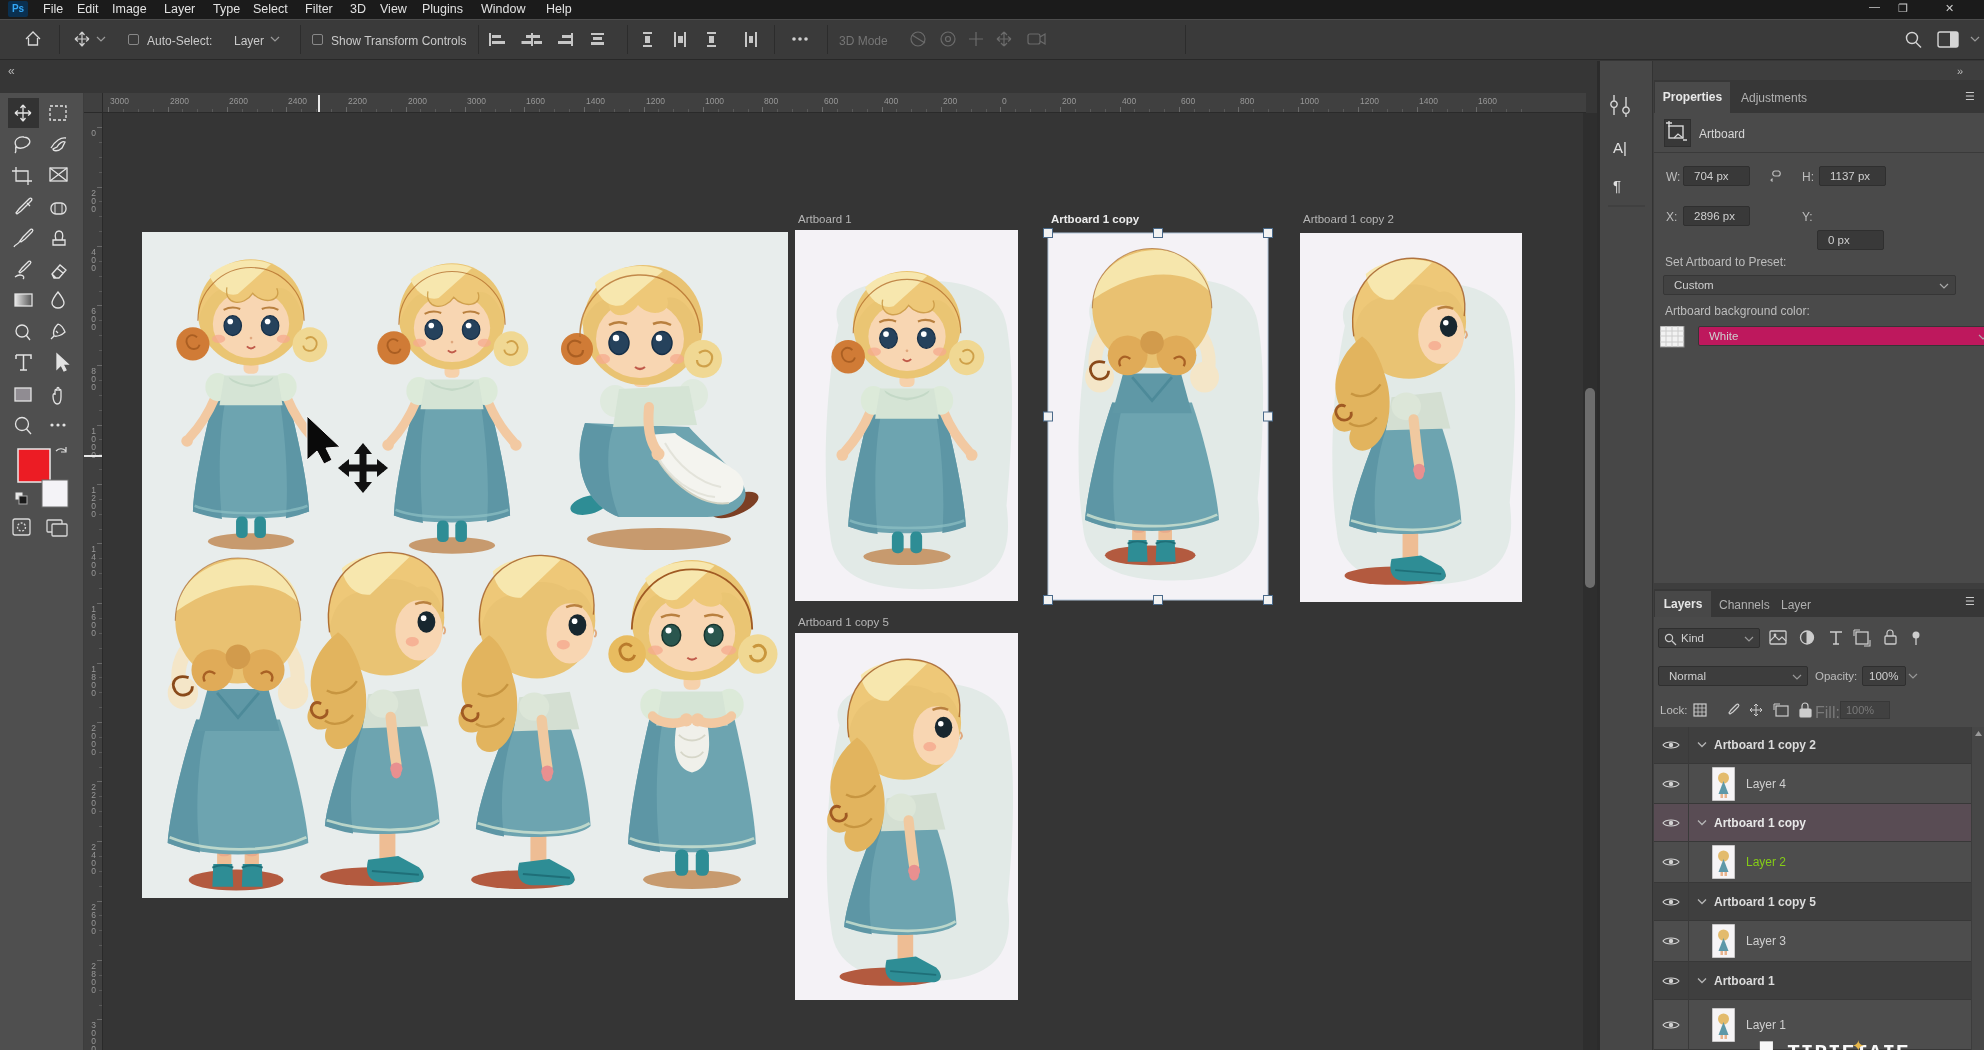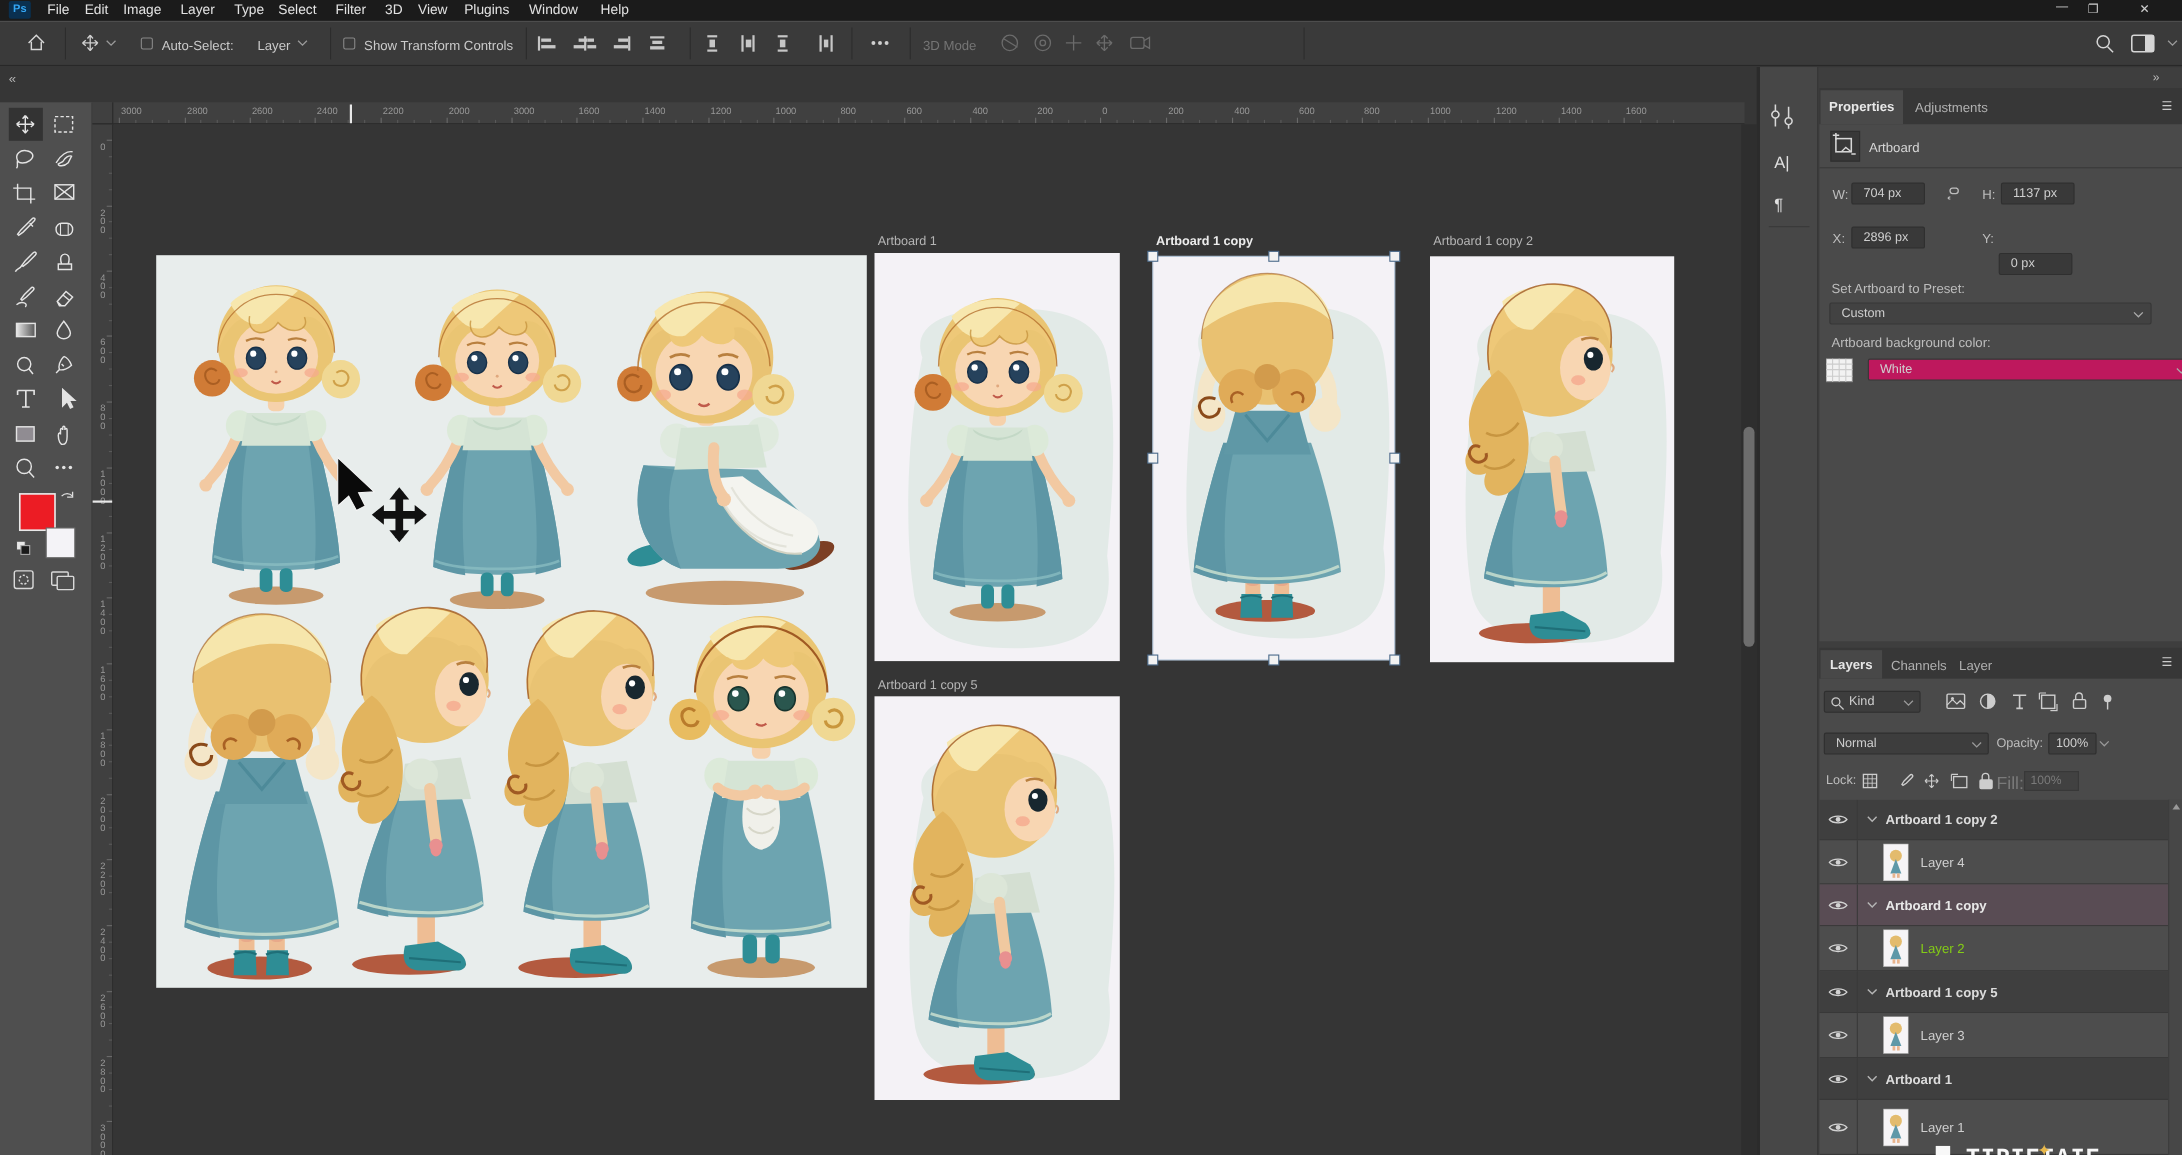--- a/index.html
+++ b/index.html
@@ -686,21 +686,21 @@
         </svg>
     </div>
 
     <div style="position:absolute;left:54px;top:528px;width:330px;height:28px;background:#373737"></div>
     <div style="position:absolute;left:55px;top:530px;width:56px;height:26px;background:#484848;color:#e6e6e6;font-size:12px;font-weight:bold;text-align:center;line-height:26px">Layers</div>
     <div style="position:absolute;left:119px;top:537px;color:#b0b0b0;font-size:12px">Channels</div>
     <div style="position:absolute;left:181px;top:537px;color:#b0b0b0;font-size:12px">Layer</div>
     <div style="position:absolute;left:365px;top:534px;color:#cccccc;font-size:11px">☰</div>
 
     <div style="position:absolute;left:54px;top:556px;width:330px;height:433px;background:#4a4a4a"></div>
-    <div class="fld" style="left:58px;top:567px;width:88px;background:#3d3d3d;padding-left:22px">Kind
+    <div class="fld" style="left:58px;top:567px;width:102px;background:#3d3d3d;padding-left:22px">Kind
       <svg style="position:absolute;left:5px;top:4px" width="13" height="13">
           <circle cx="5" cy="5" r="3.6" stroke="#c9c9c9" fill="none" stroke-width="1.2"></circle>
           <path d="M8 8 L12 12" stroke="#c9c9c9" stroke-width="1.2"></path>
         </svg>
       <svg style="position:absolute;right:5px;top:6px" width="10" height="8">
           <path d="M1 2 L5 6 L9 2" stroke="#999" fill="none" stroke-width="1.2"></path>
         </svg>
     </div>
     <svg style="position:absolute;left:168px;top:568px" width="216" height="18">
       <g stroke="#cdcdcd" fill="none" stroke-width="1.3">

